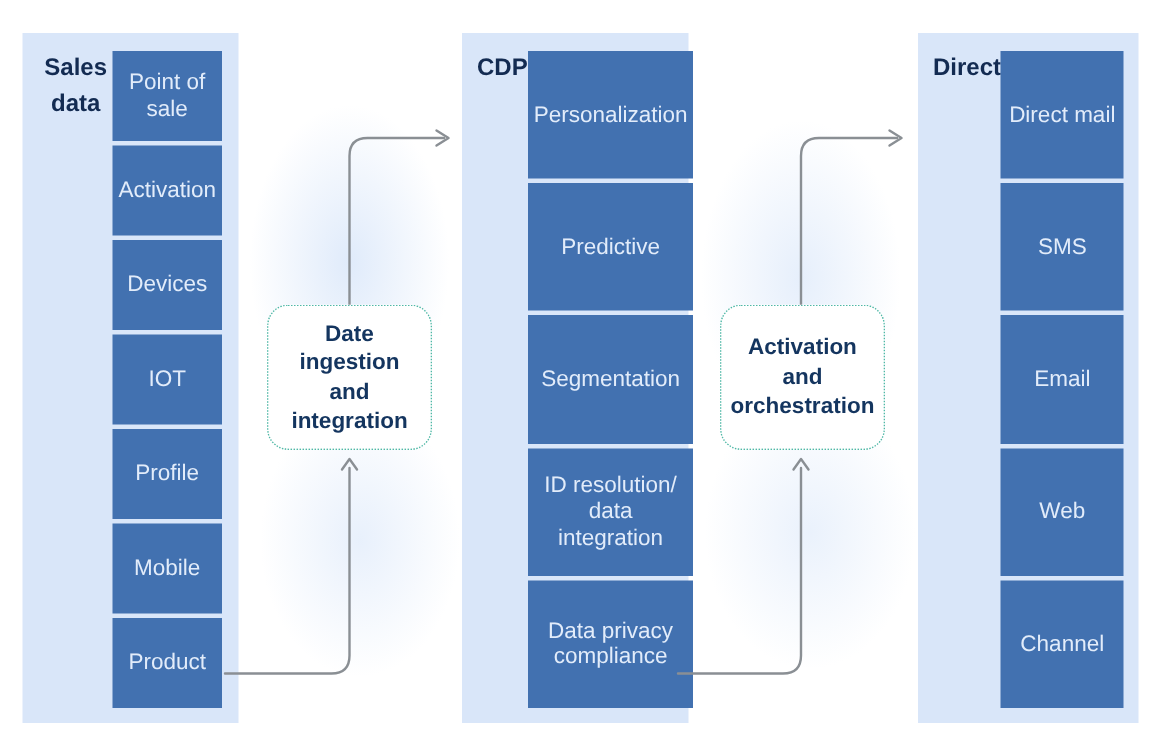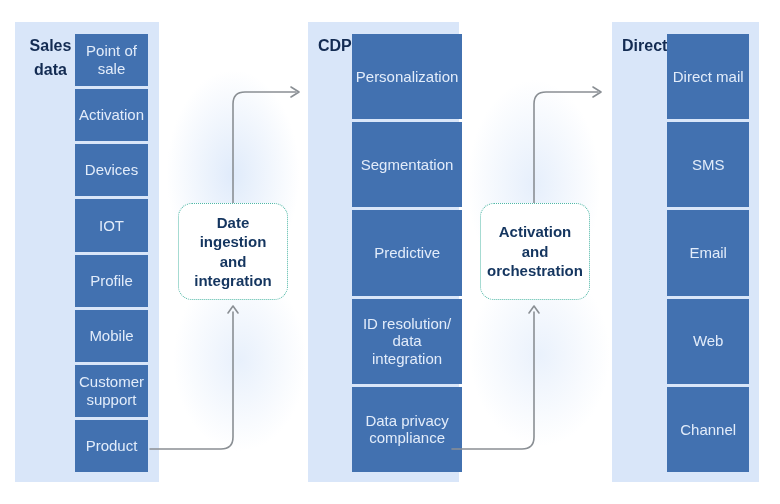--- a/index.html
+++ b/index.html
@@ -108,32 +108,30 @@
 
   <section class="col col1">
     <h2 class="col-title">Sales data</h2>
     <div class="col-items">
         <div class="item">Point of sale</div>
         <div class="item">Activation</div>
         <div class="item">Devices</div>
         <div class="item">IOT</div>
         <div class="item">Profile</div>
         <div class="item">Mobile</div>
-        <div class="item">Customer
-support</div>
         <div class="item">Product</div>
       </div>
   </section>
 
   <section class="col col2">
     <h2 class="col-title">CDP</h2>
     <div class="col-items">
         <div class="item">Personalization</div>
+        <div class="item">Predictive</div>
         <div class="item">Segmentation</div>
-        <div class="item">Predictive</div>
         <div class="item">ID resolution/
 data integration</div>
         <div class="item">Data privacy
 compliance</div>
       </div>
   </section>
 
   <section class="col col3">
     <h2 class="col-title">Direct</h2>
     <div class="col-items">

